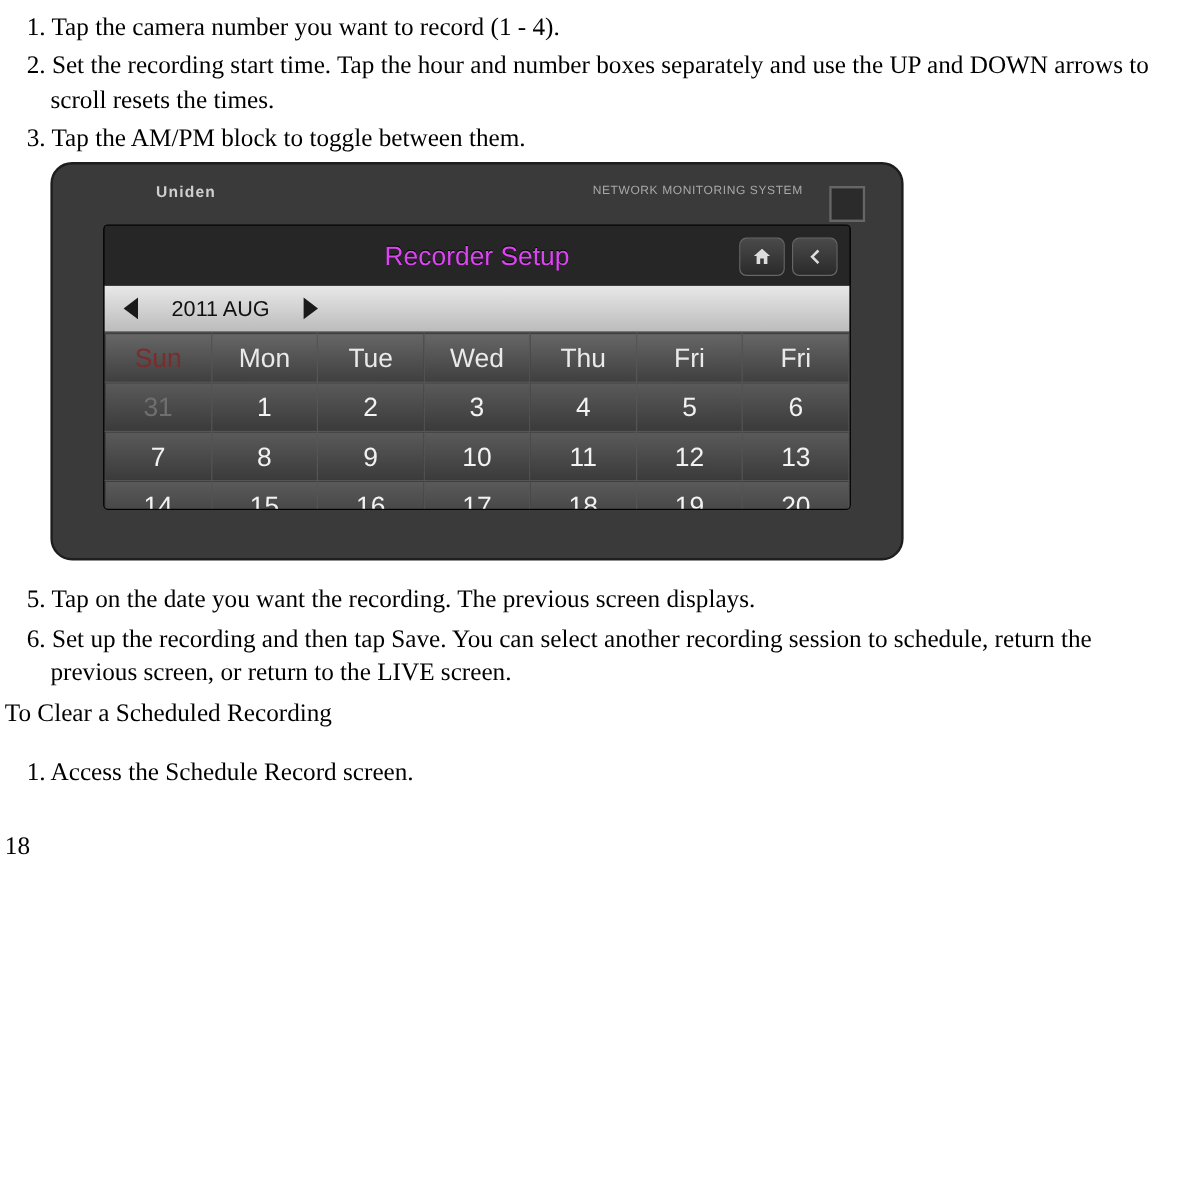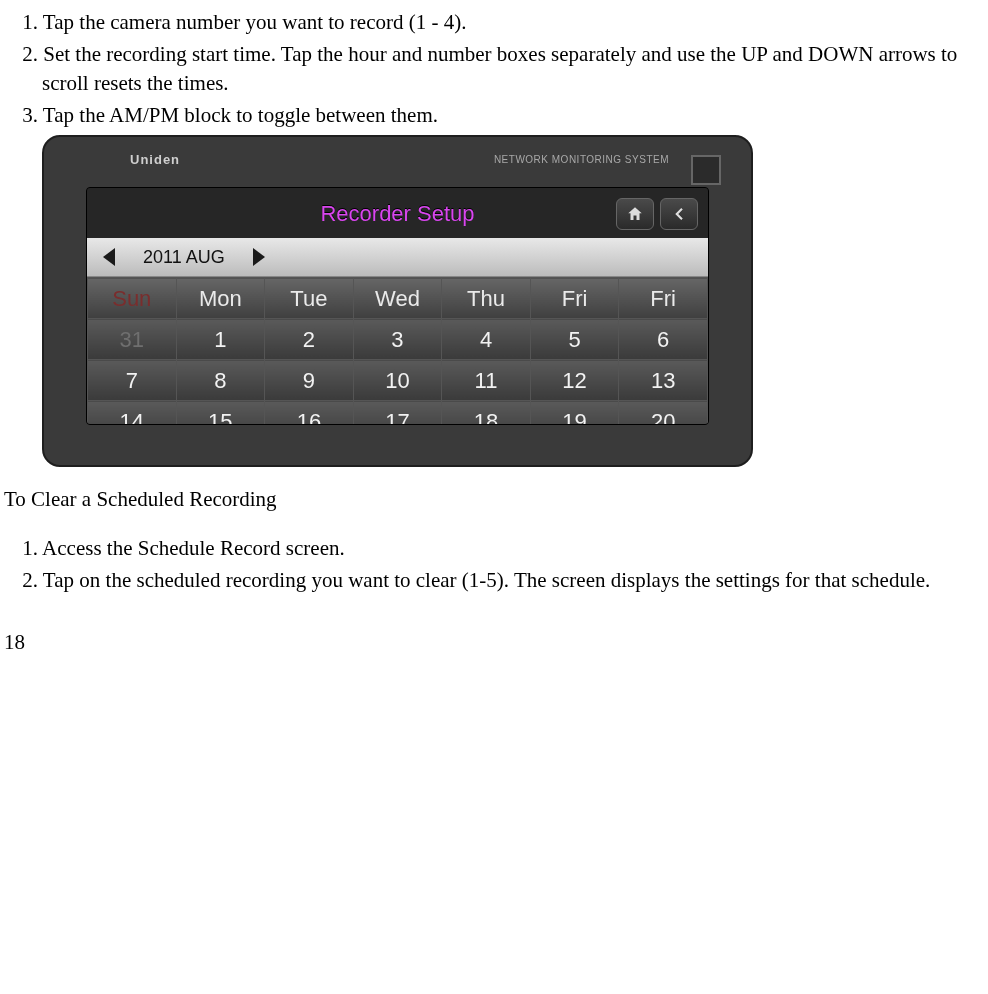--- a/index.html
+++ b/index.html
@@ -256,22 +256,23 @@
             <td class="dim">2</td>
             <td class="dim">3</td>
           </tr>
         </tbody>
     </table>
     <div class="below-cal"></div>
   </div>
 </div>
 
 <ol class="main" id="steps-b">
+    <li><span class="num">5.</span><span> Tap on the date you want the recording. The previous screen displays.</span></li>
+    <li><span class="num">6.</span><span> Set up the recording and then tap Save. You can select another recording session to schedule, return the previous screen, or return to the LIVE screen.</span></li>
   </ol>
 
 <div class="subhead">To Clear a Scheduled Recording</div>
 
 <ol class="main" id="steps-c">
     <li><span class="num">1.</span><span> Access the Schedule Record screen.</span></li>
-    <li><span class="num">2.</span><span> Tap on the scheduled recording you want to clear (1-5). The screen displays the settings for that schedule.</span></li>
   </ol>
 
 <div class="page-num">18</div>
 
 </body></html>

